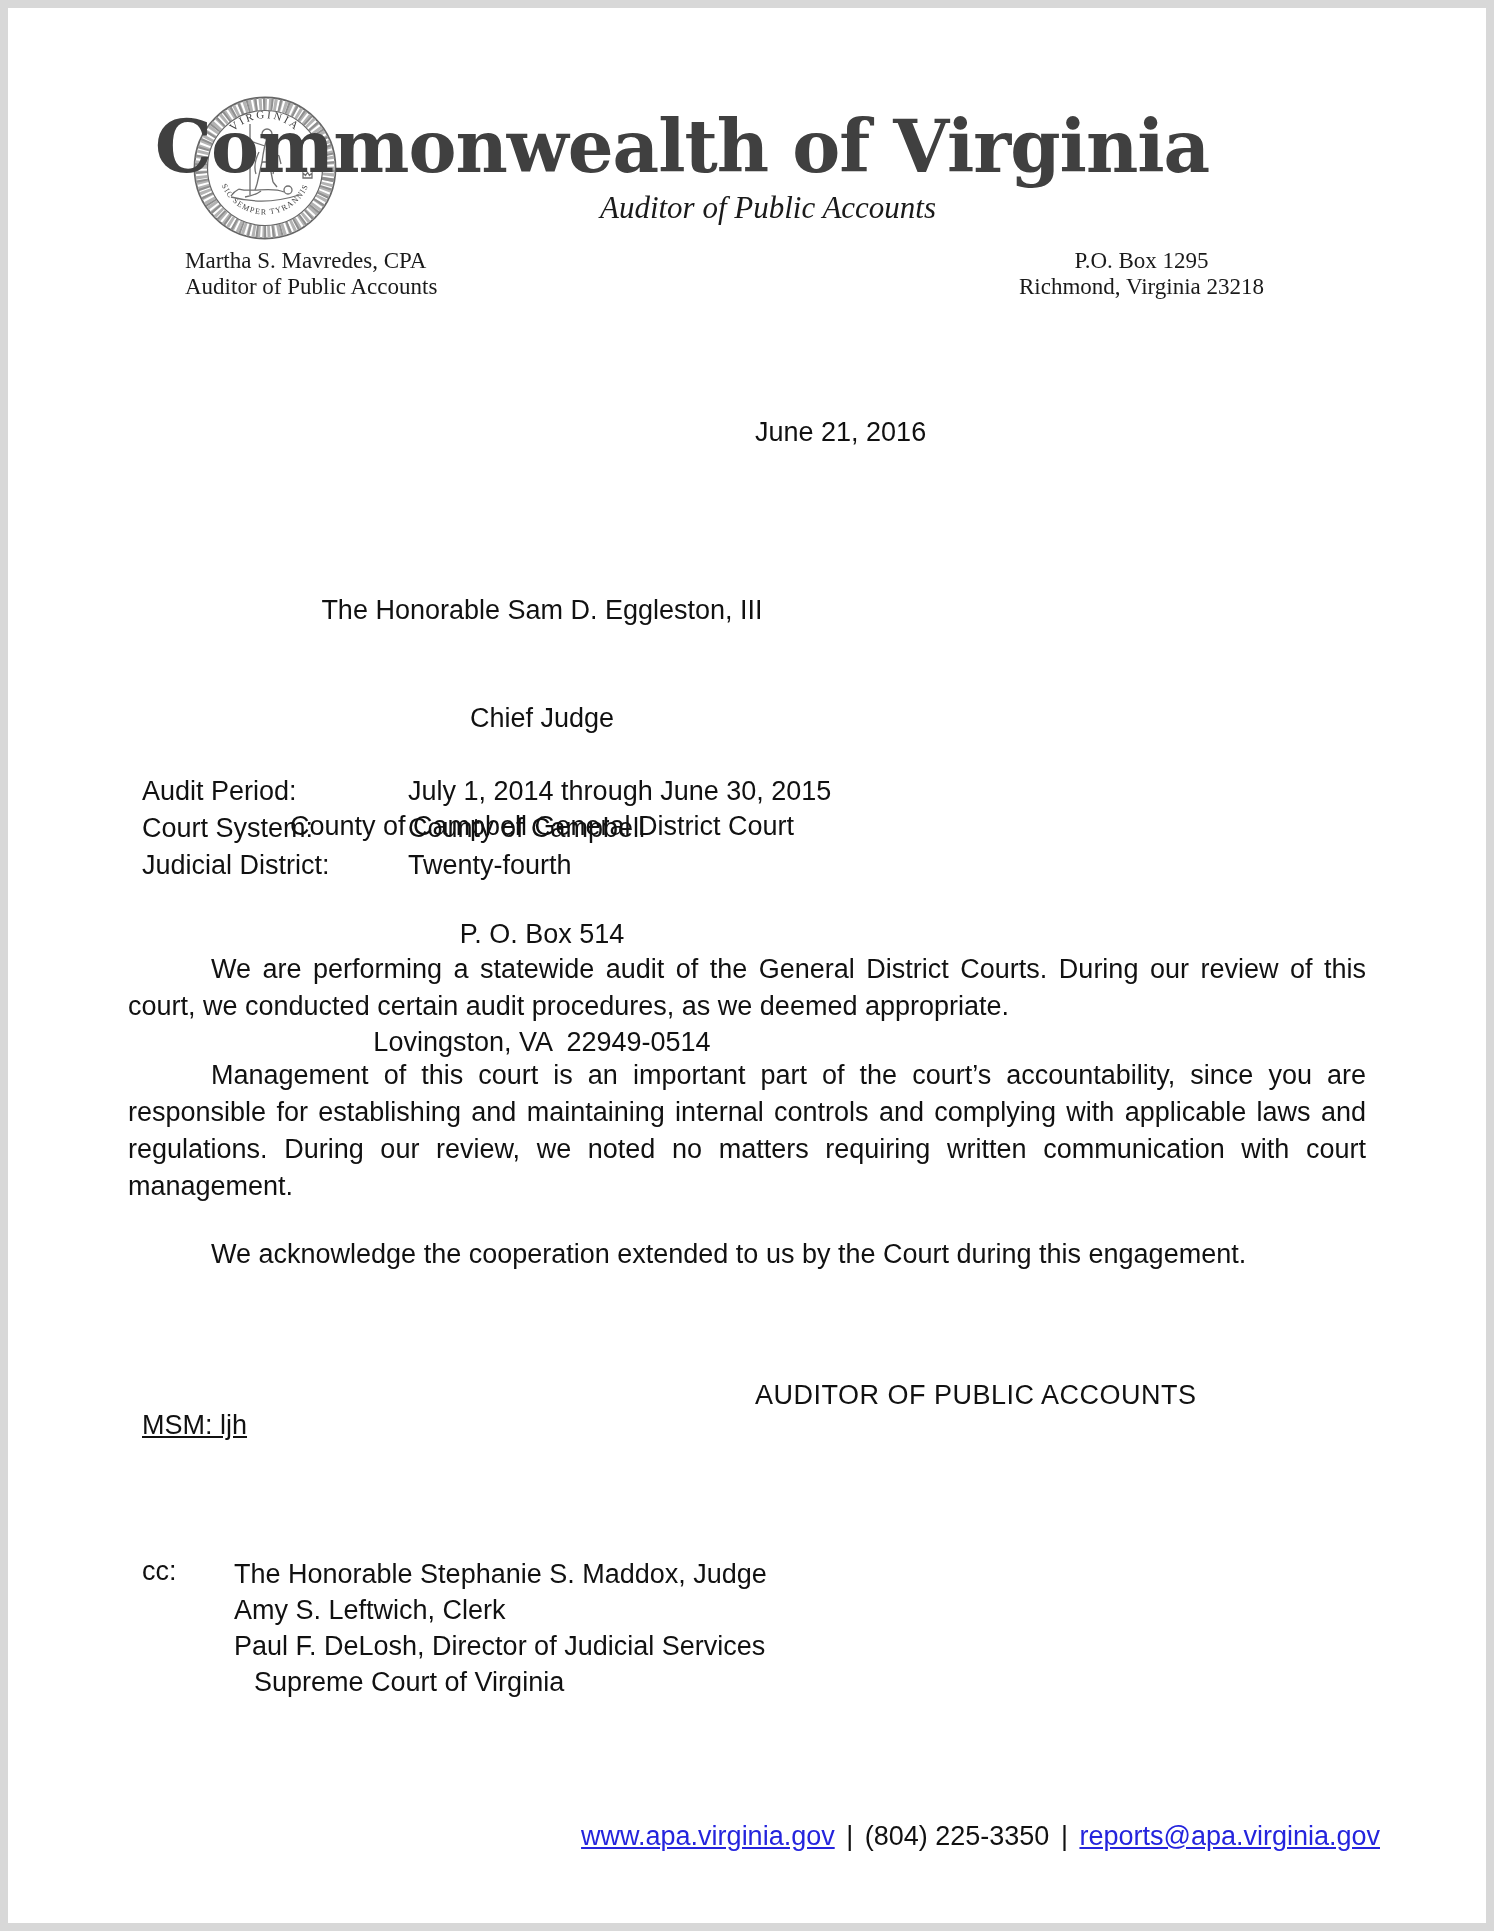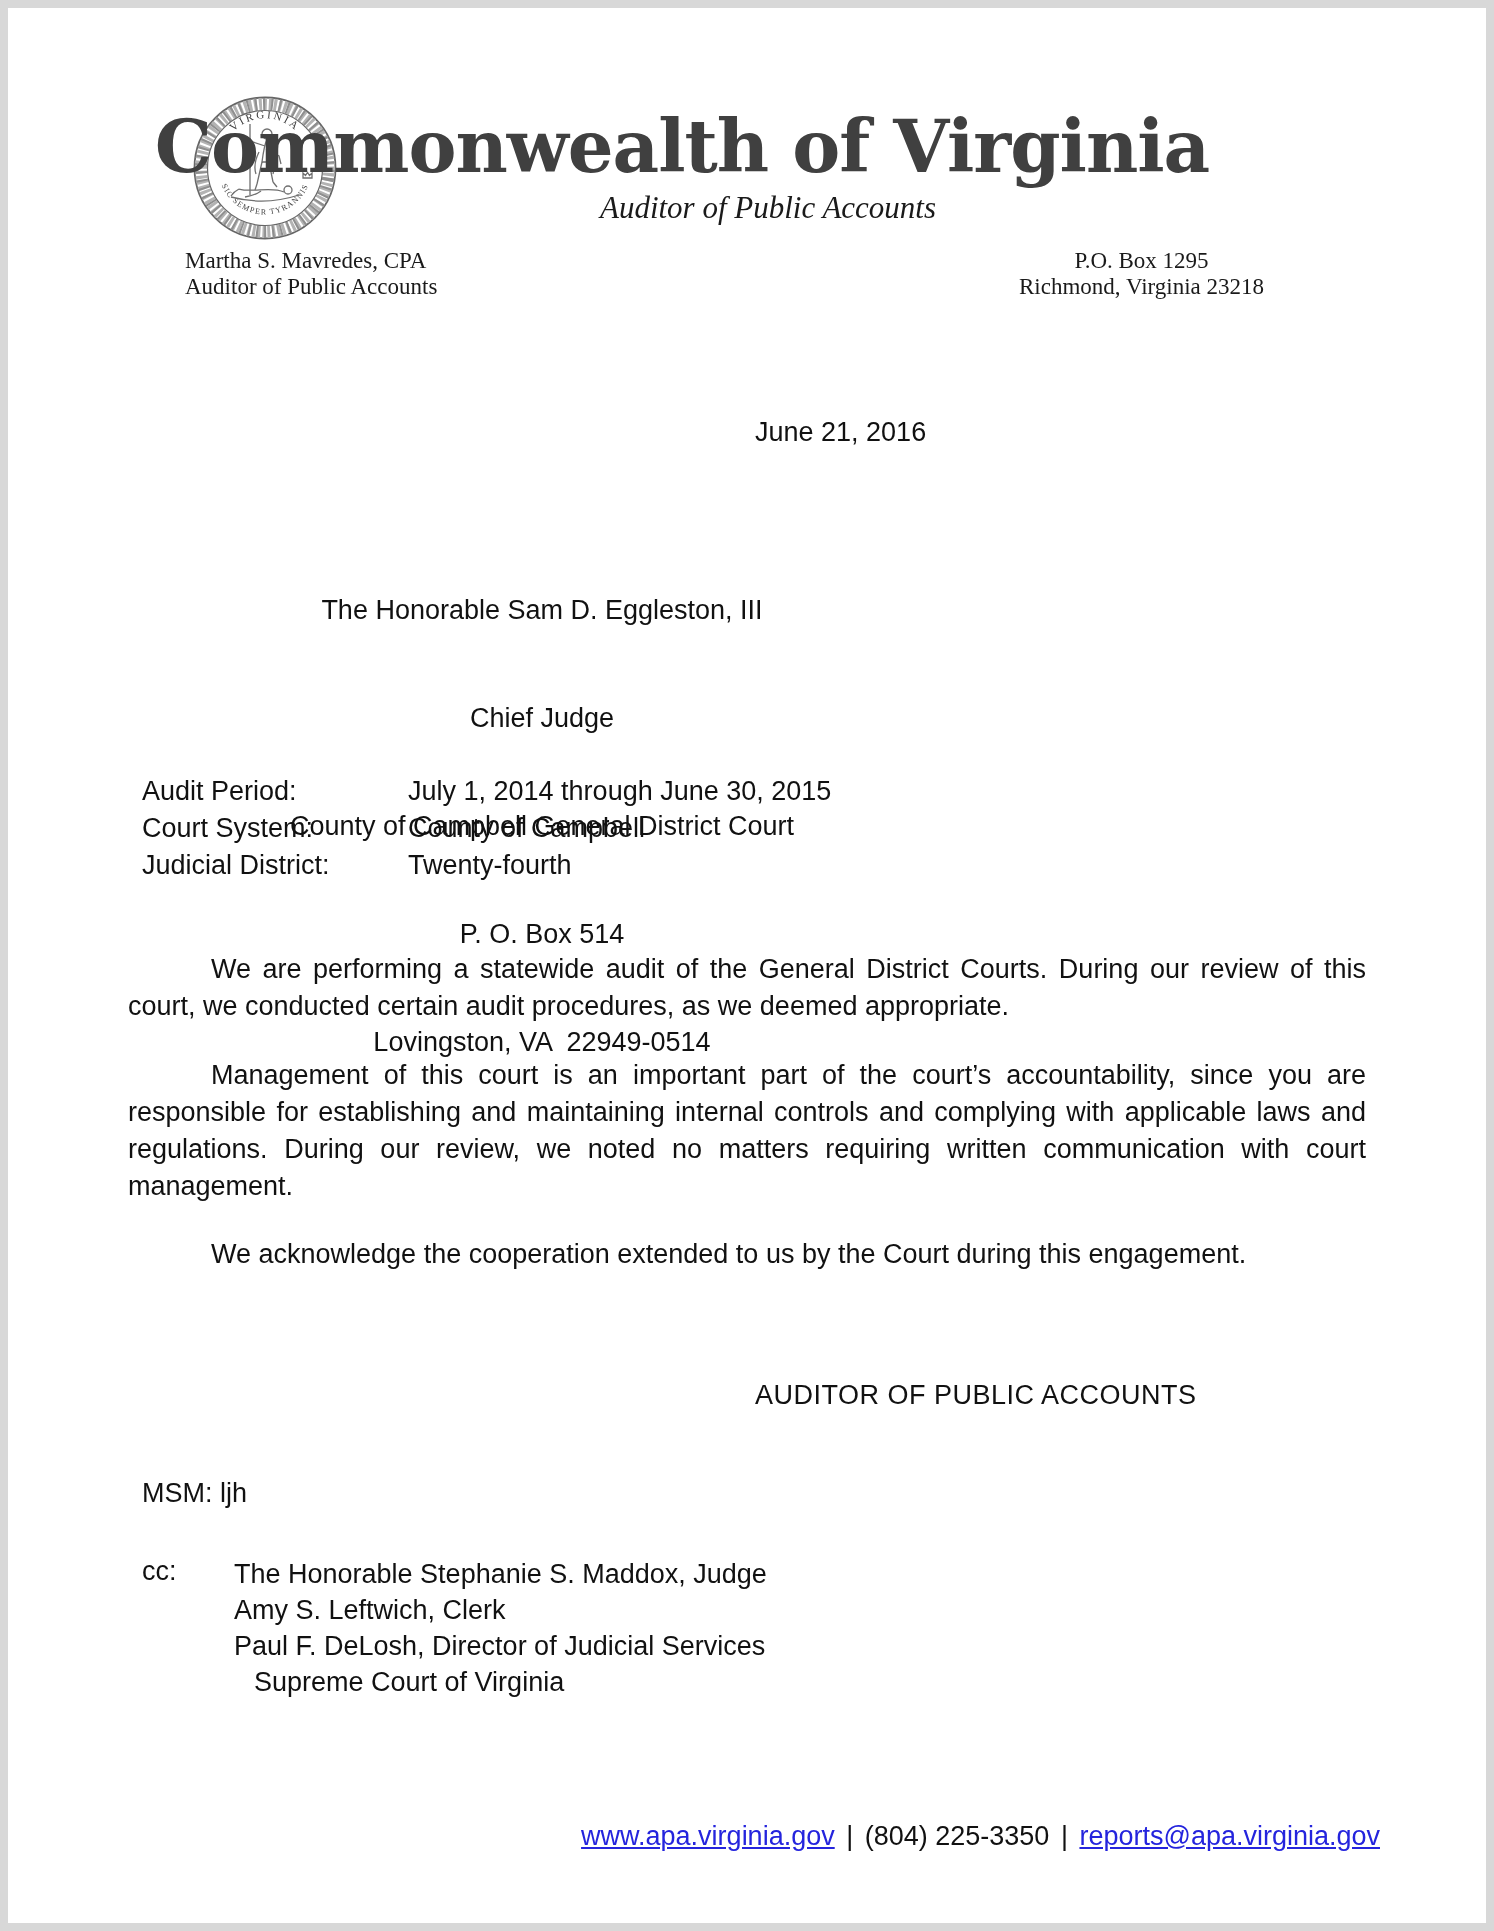--- a/index.html
+++ b/index.html
@@ -60,21 +60,21 @@
     left: 120px; width: 1238px;
     font-size: 27px; line-height: 37px;
     text-align: justify;
     text-indent: 83px;
     margin: 0;
   }
   .para1 { top: 943px; }
   .para2 { top: 1049px; }
   .para3 { top: 1228px; }
   .signature { left: 747px; top: 1372px; font-size: 27px; letter-spacing: 0.5px; }
-  .reference { left: 134px; top: 1470px; font-size: 27px; }
+  .reference { left: 134px; top: 1402px; font-size: 27px; text-decoration: underline; }
   .cc-label { left: 134px; top: 1548px; font-size: 27px; }
   .cc-list { left: 226px; top: 1548px; font-size: 27px; line-height: 36px; }
   .cc-list .cc-item { white-space: pre-wrap; }
   .cc-list .cc-item.indented { padding-left: 20px; }
 
   
   .footer {
     left: 134px; top: 1813px; width: 1238px;
     text-align: right;
     font-size: 27px;

